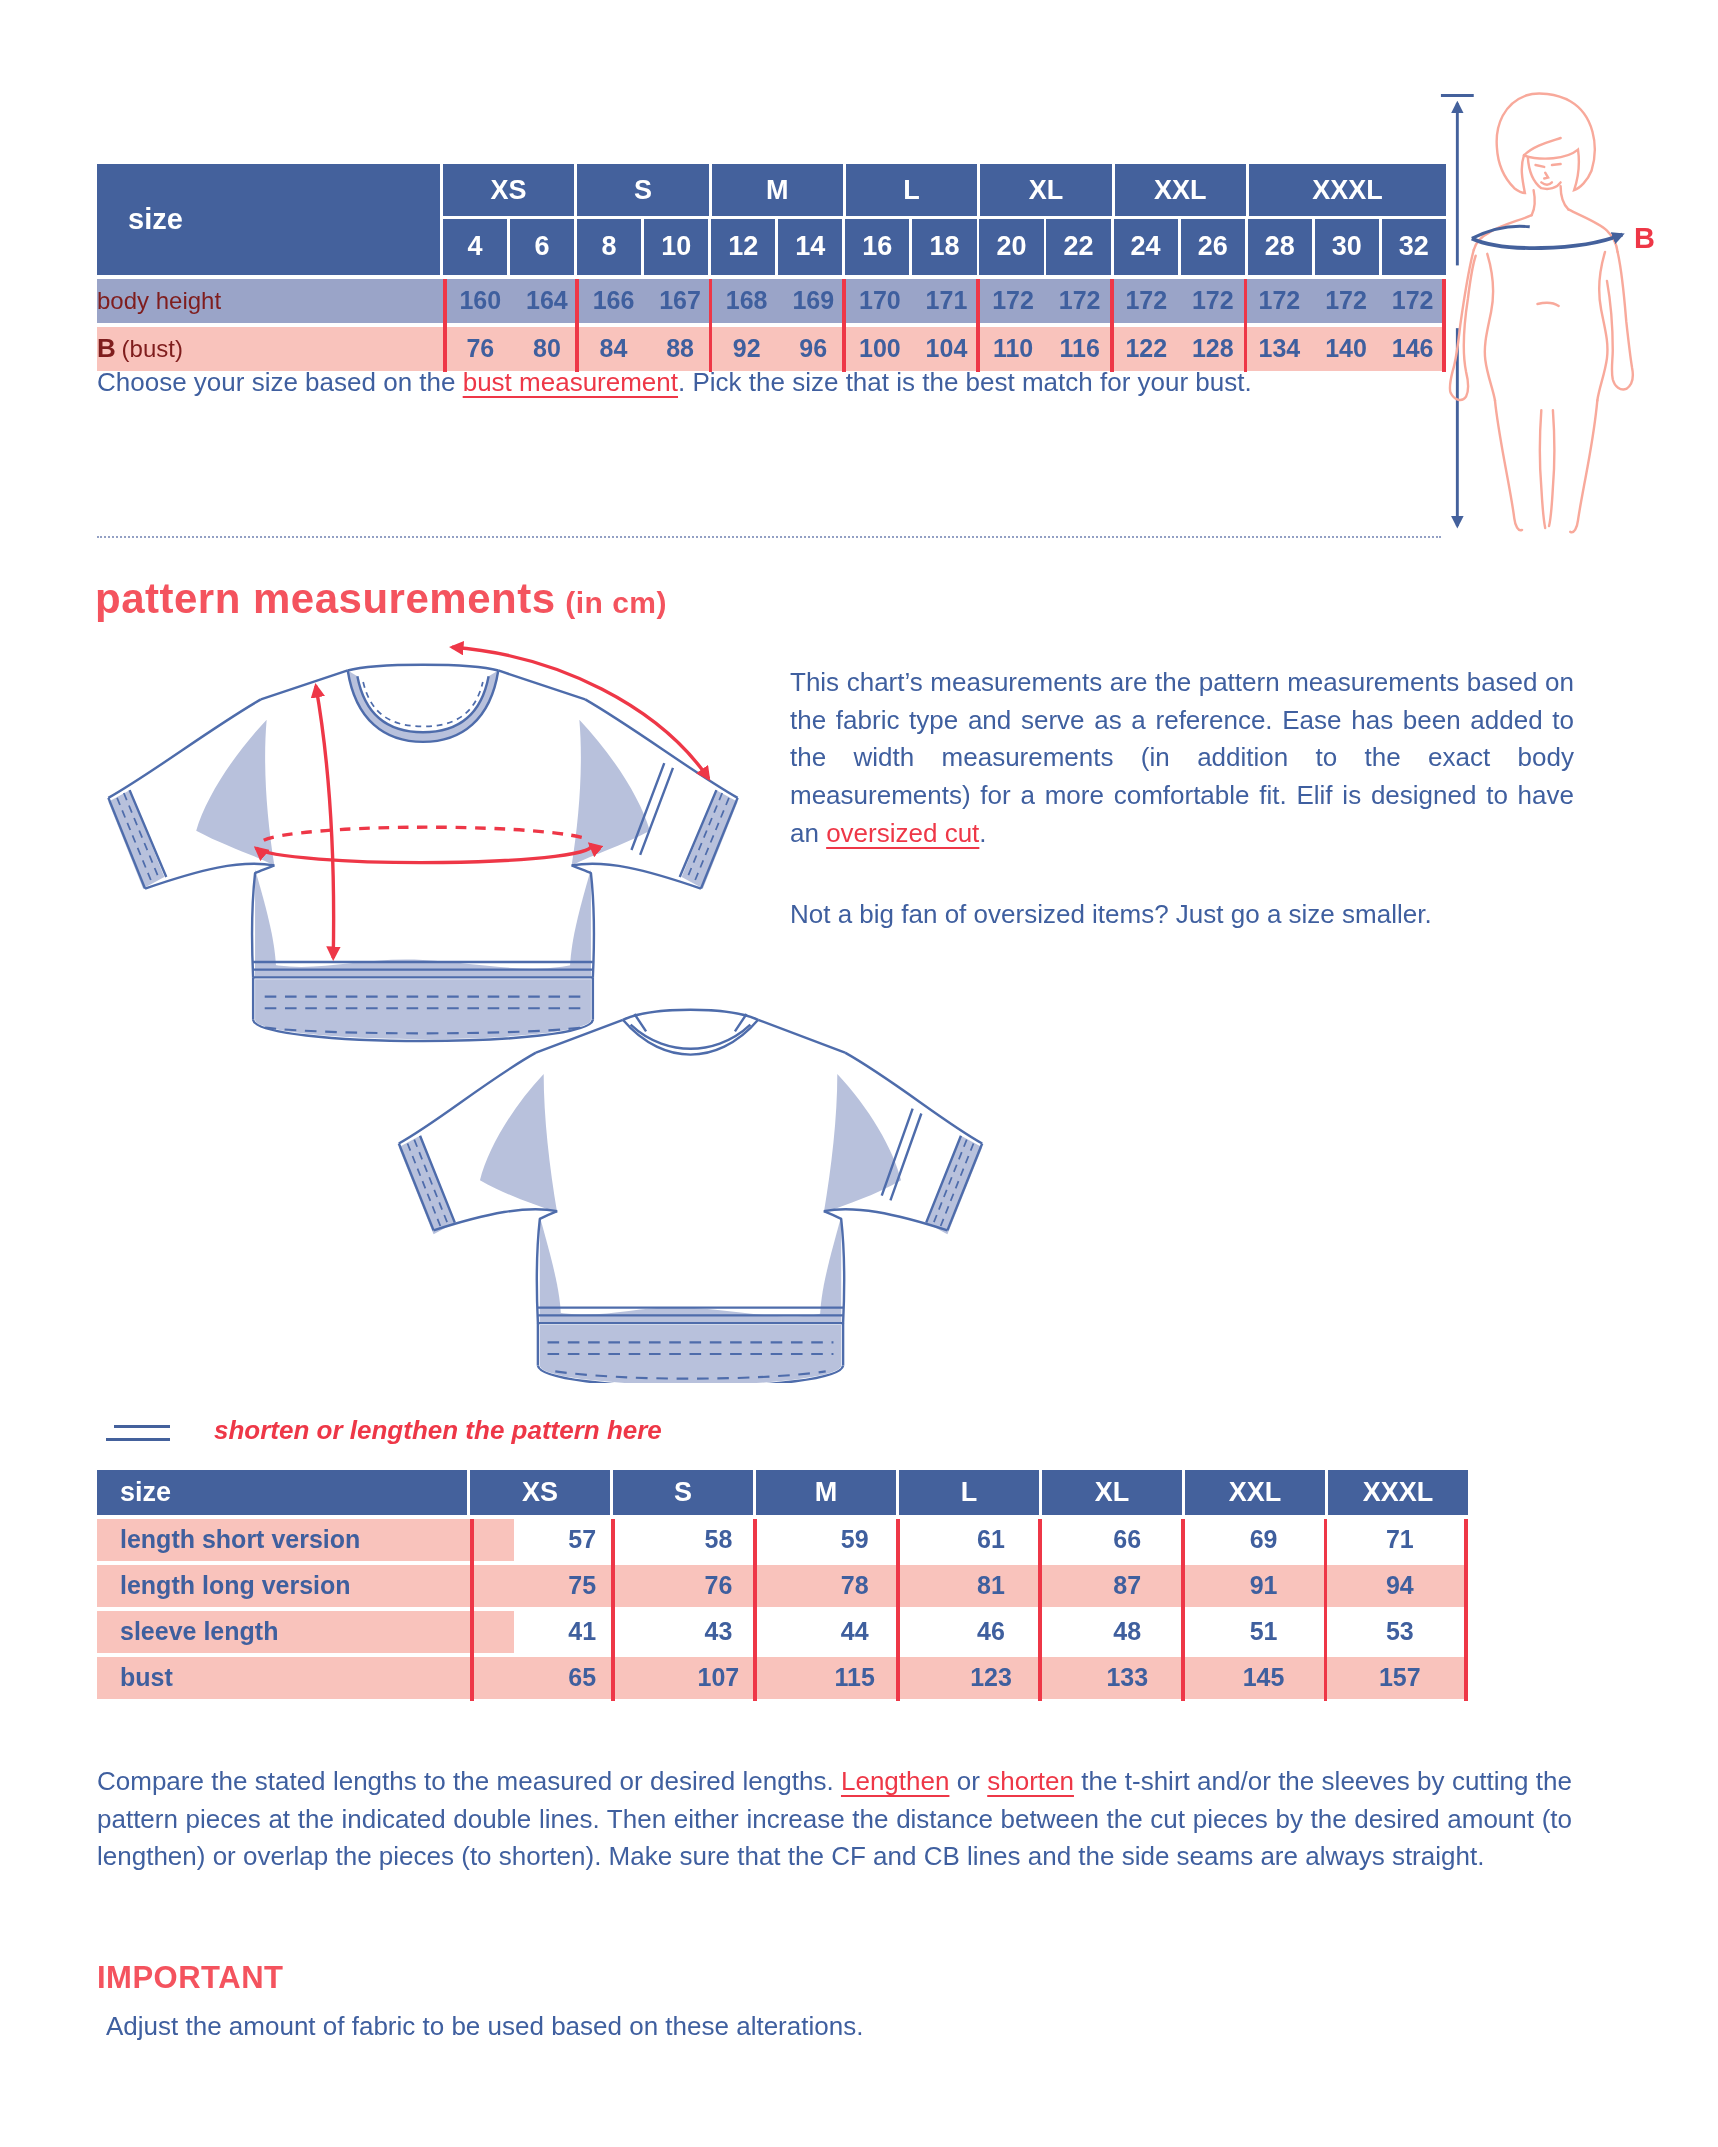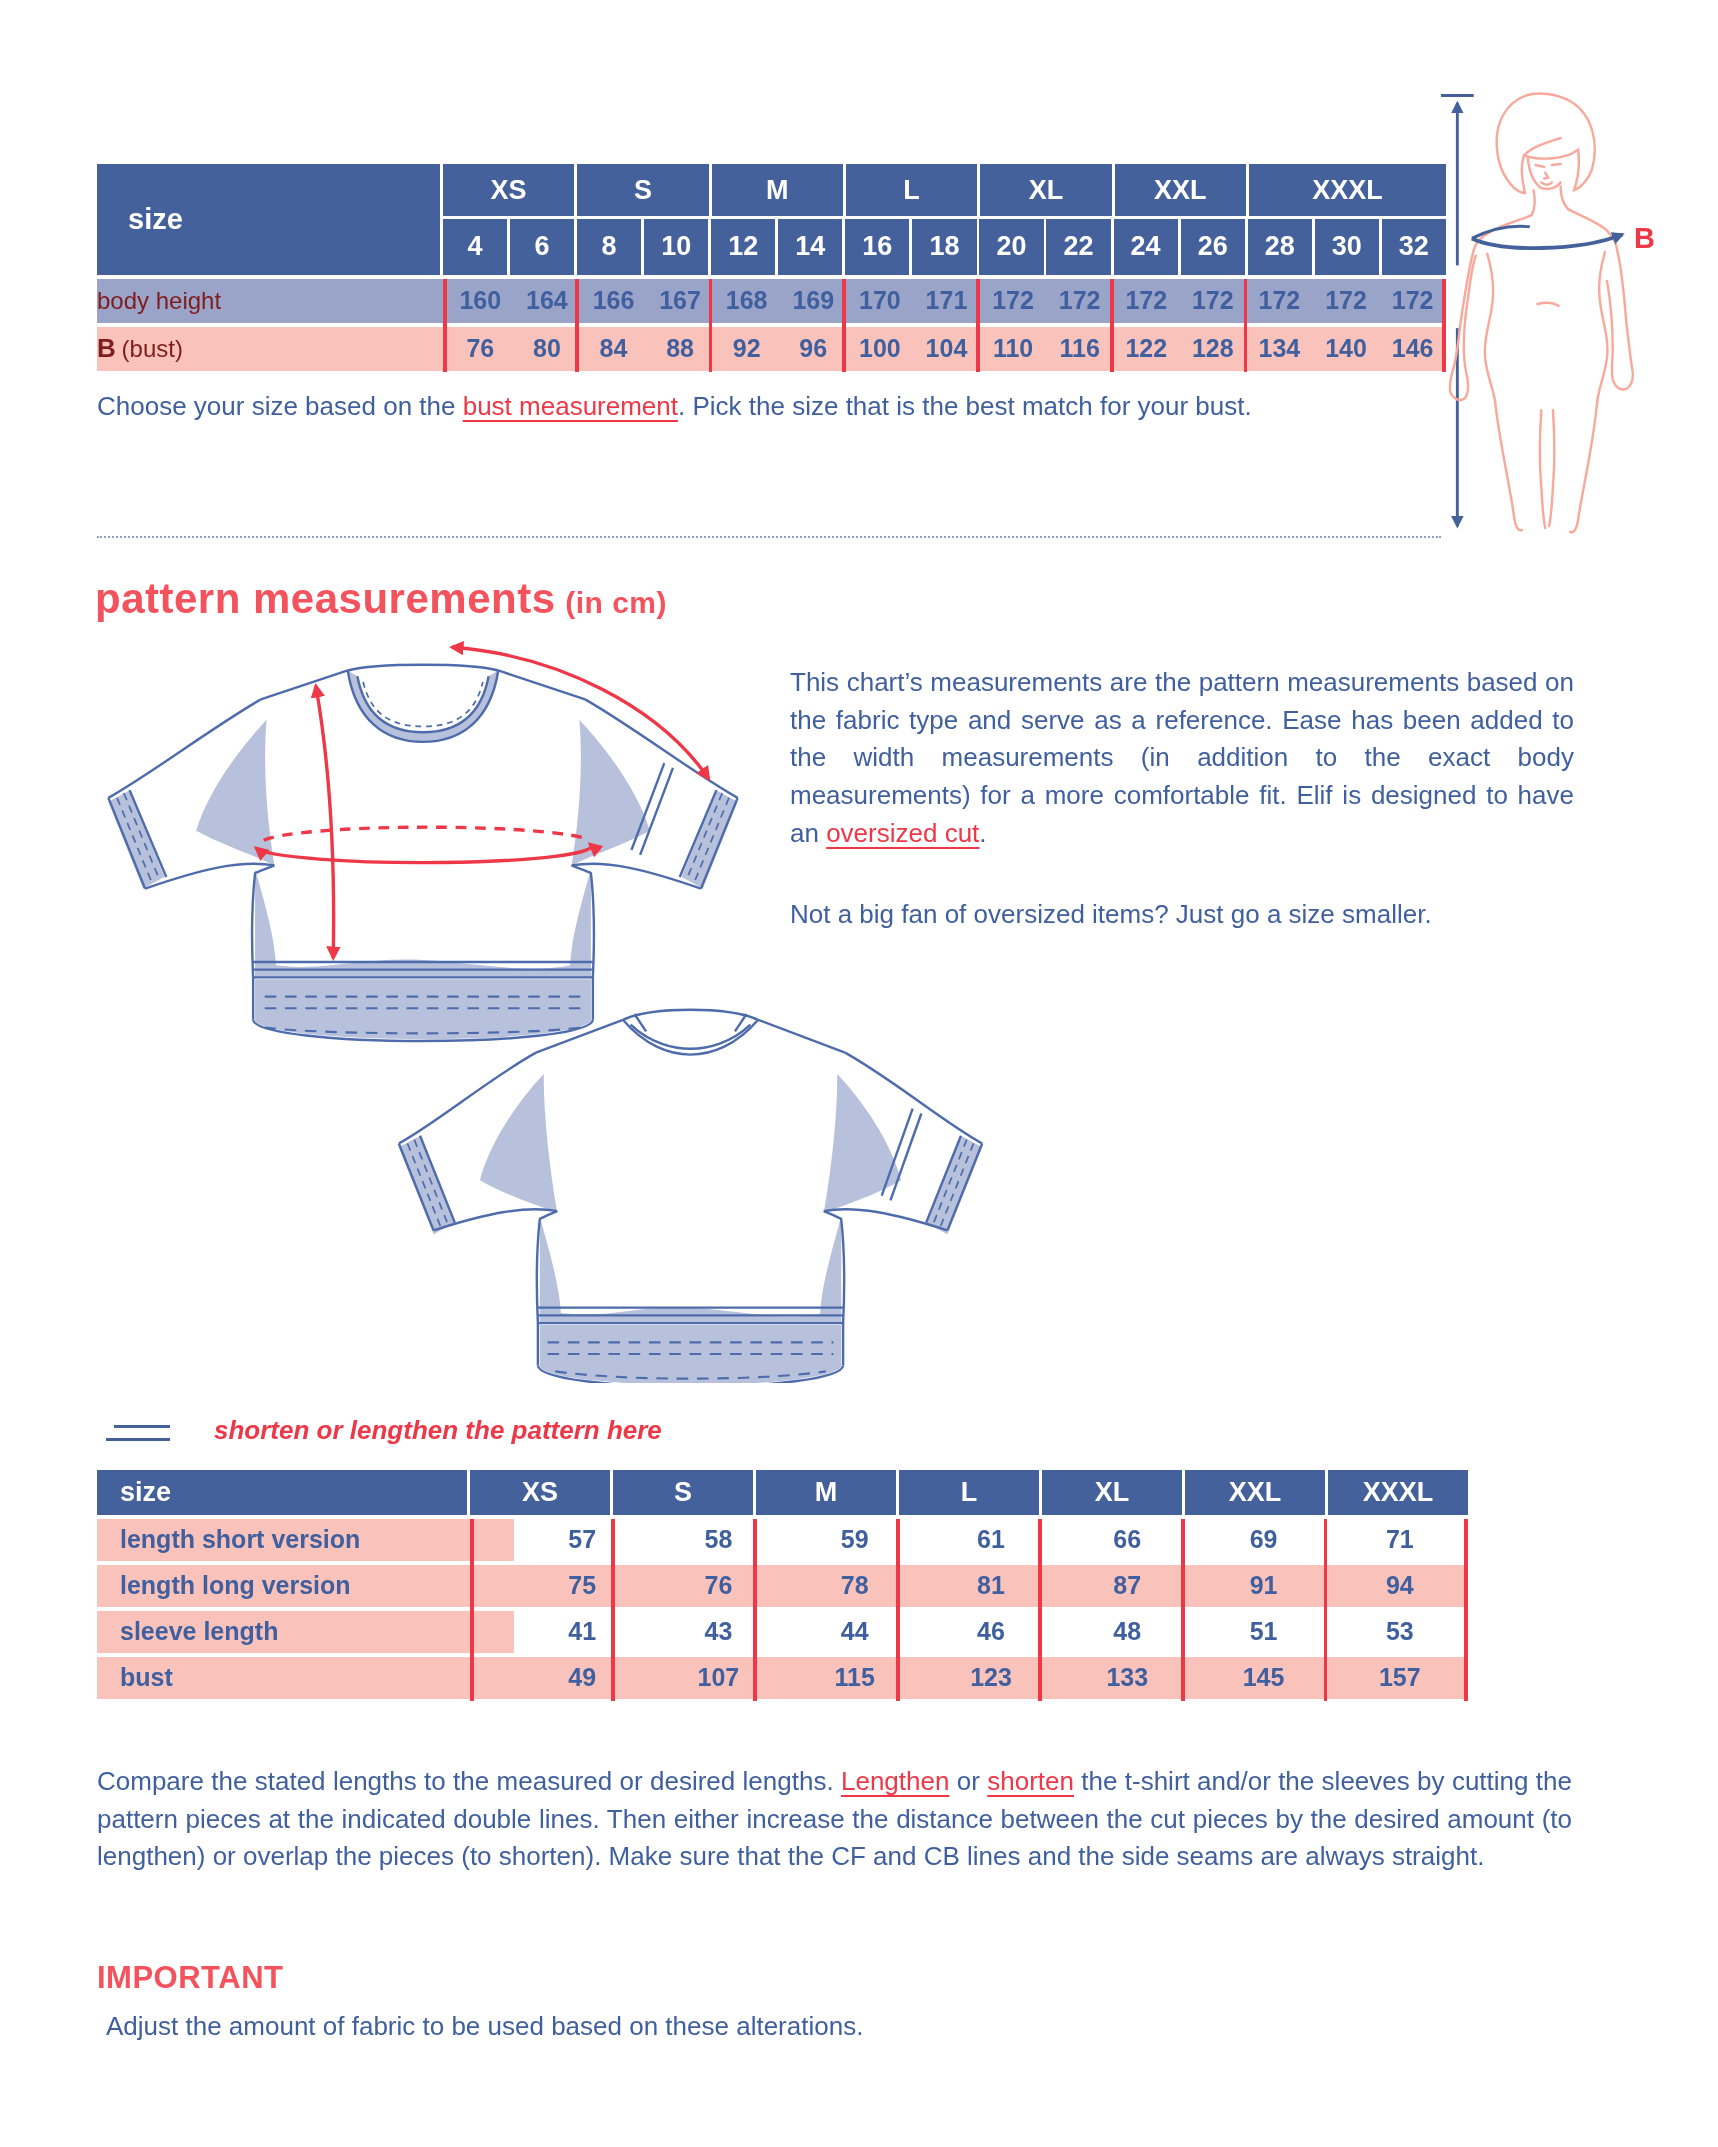--- a/index.html
+++ b/index.html
@@ -141,21 +141,21 @@
         <div class="redline" style="left: calc(13.3333% - 1.9px);"></div>
         <div class="redline" style="left: calc(26.6667% - 1.9px);"></div>
         <div class="redline" style="left: calc(40% - 1.9px);"></div>
         <div class="redline" style="left: calc(53.3333% - 1.9px);"></div>
         <div class="redline" style="left: calc(66.6667% - 1.9px);"></div>
         <div class="redline" style="left: calc(80% - 1.9px);"></div>
         <div class="redline" style="left: calc(100% - 3.9px);"></div>
       </div>
   </div>
 
-  <div class="abs body-txt" style="left:97px;top:388px;width:1371px;">
+  <div class="abs body-txt" style="left:97px;top:364px;width:1371px;">
     <span>Choose your size based on the </span><span class="red-u">bust measurement</span><span>. Pick the size that is the best match for your bust.</span>
   </div>
 
   <div class="abs dotted-sep" style="left:97px;top:536px;width:1344px;"></div>
 
   <svg class="abs" style="left:1433px;top:82px;" width="290" height="473" viewBox="0 0 300 490">
     <defs>
       <marker id="ab" viewBox="0 0 10 10" refX="8" refY="5" markerWidth="13" markerHeight="13" orient="auto-start-reverse" markerUnits="userSpaceOnUse">
         <path d="M0,0 L10,5 L0,10 z" fill="#44619c"></path>
       </marker>
@@ -351,21 +351,21 @@
             <div class="t2-vcell">44</div>
             <div class="t2-vcell">46</div>
             <div class="t2-vcell">48</div>
             <div class="t2-vcell">51</div>
             <div class="t2-vcell">53</div>
           </div>
         </div>
         <div class="t2-row">
           <div class="t2-label">bust</div>
           <div class="t2-band bg-pink">
-            <div class="t2-vcell">49</div>
+            <div class="t2-vcell">65</div>
             <div class="t2-vcell">107</div>
             <div class="t2-vcell">115</div>
             <div class="t2-vcell">123</div>
             <div class="t2-vcell">133</div>
             <div class="t2-vcell">145</div>
             <div class="t2-vcell">157</div>
           </div>
         </div>
       </div>
     <div class="t2-redlines" id="t2-redlines">

